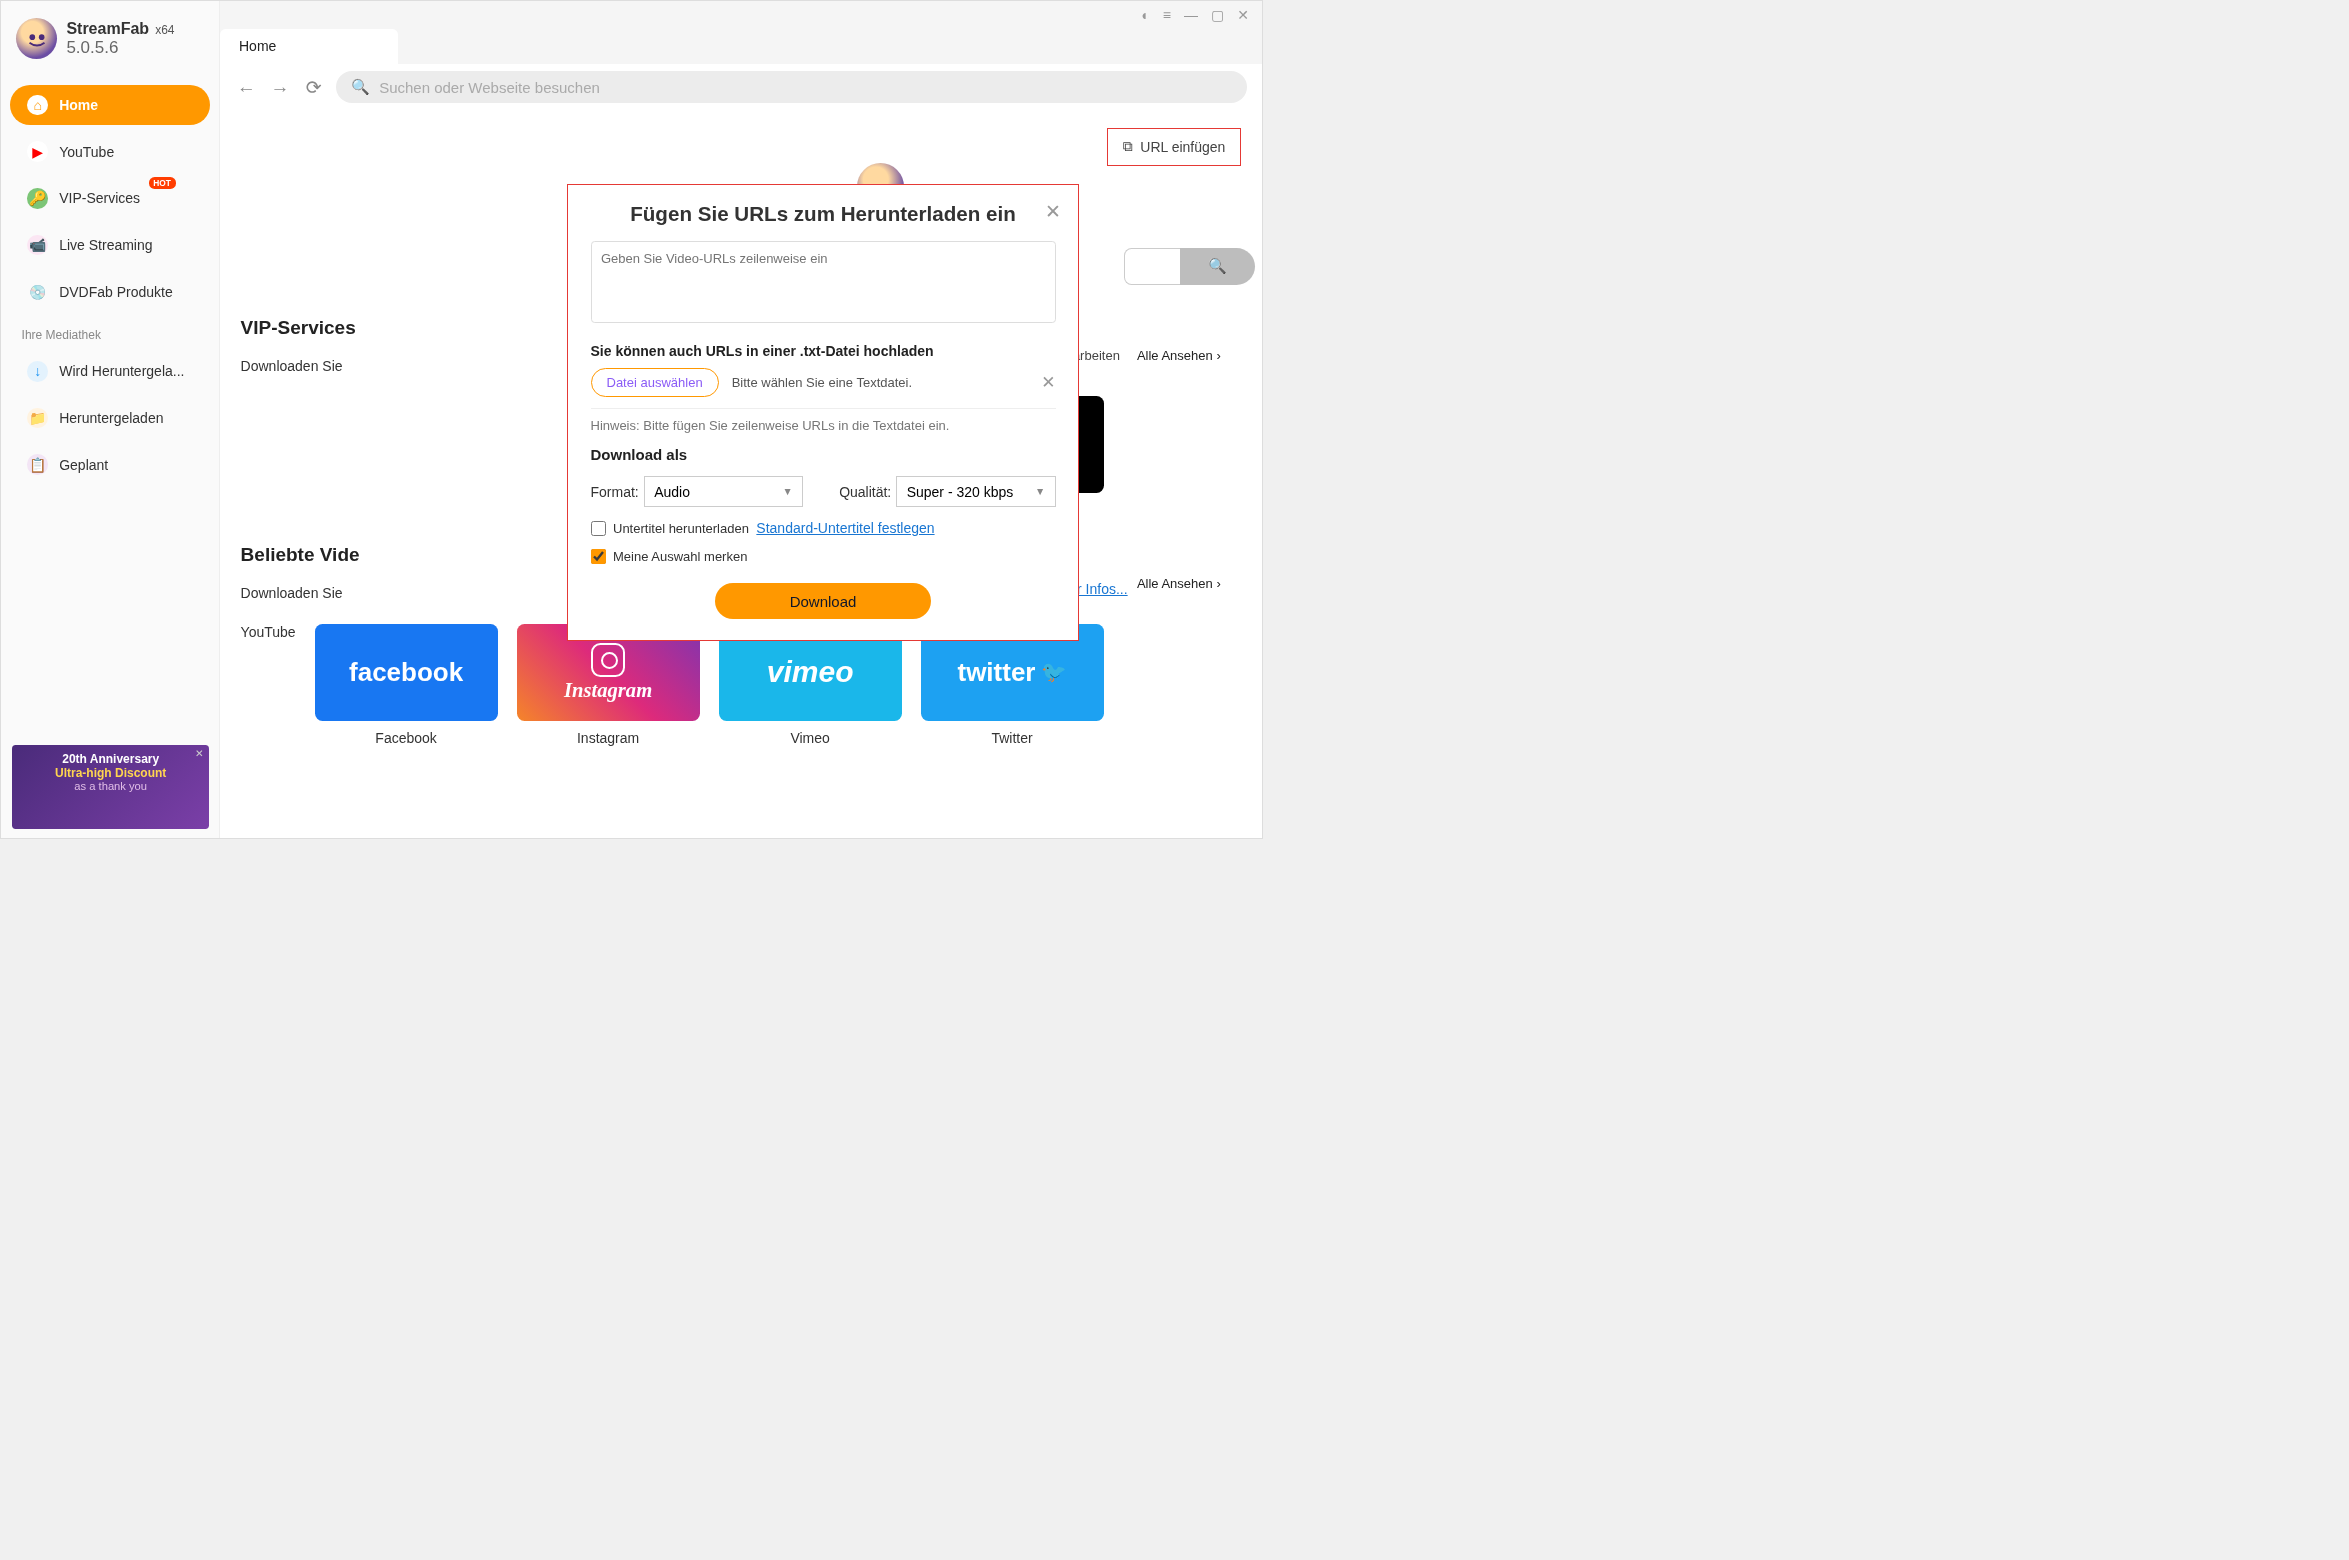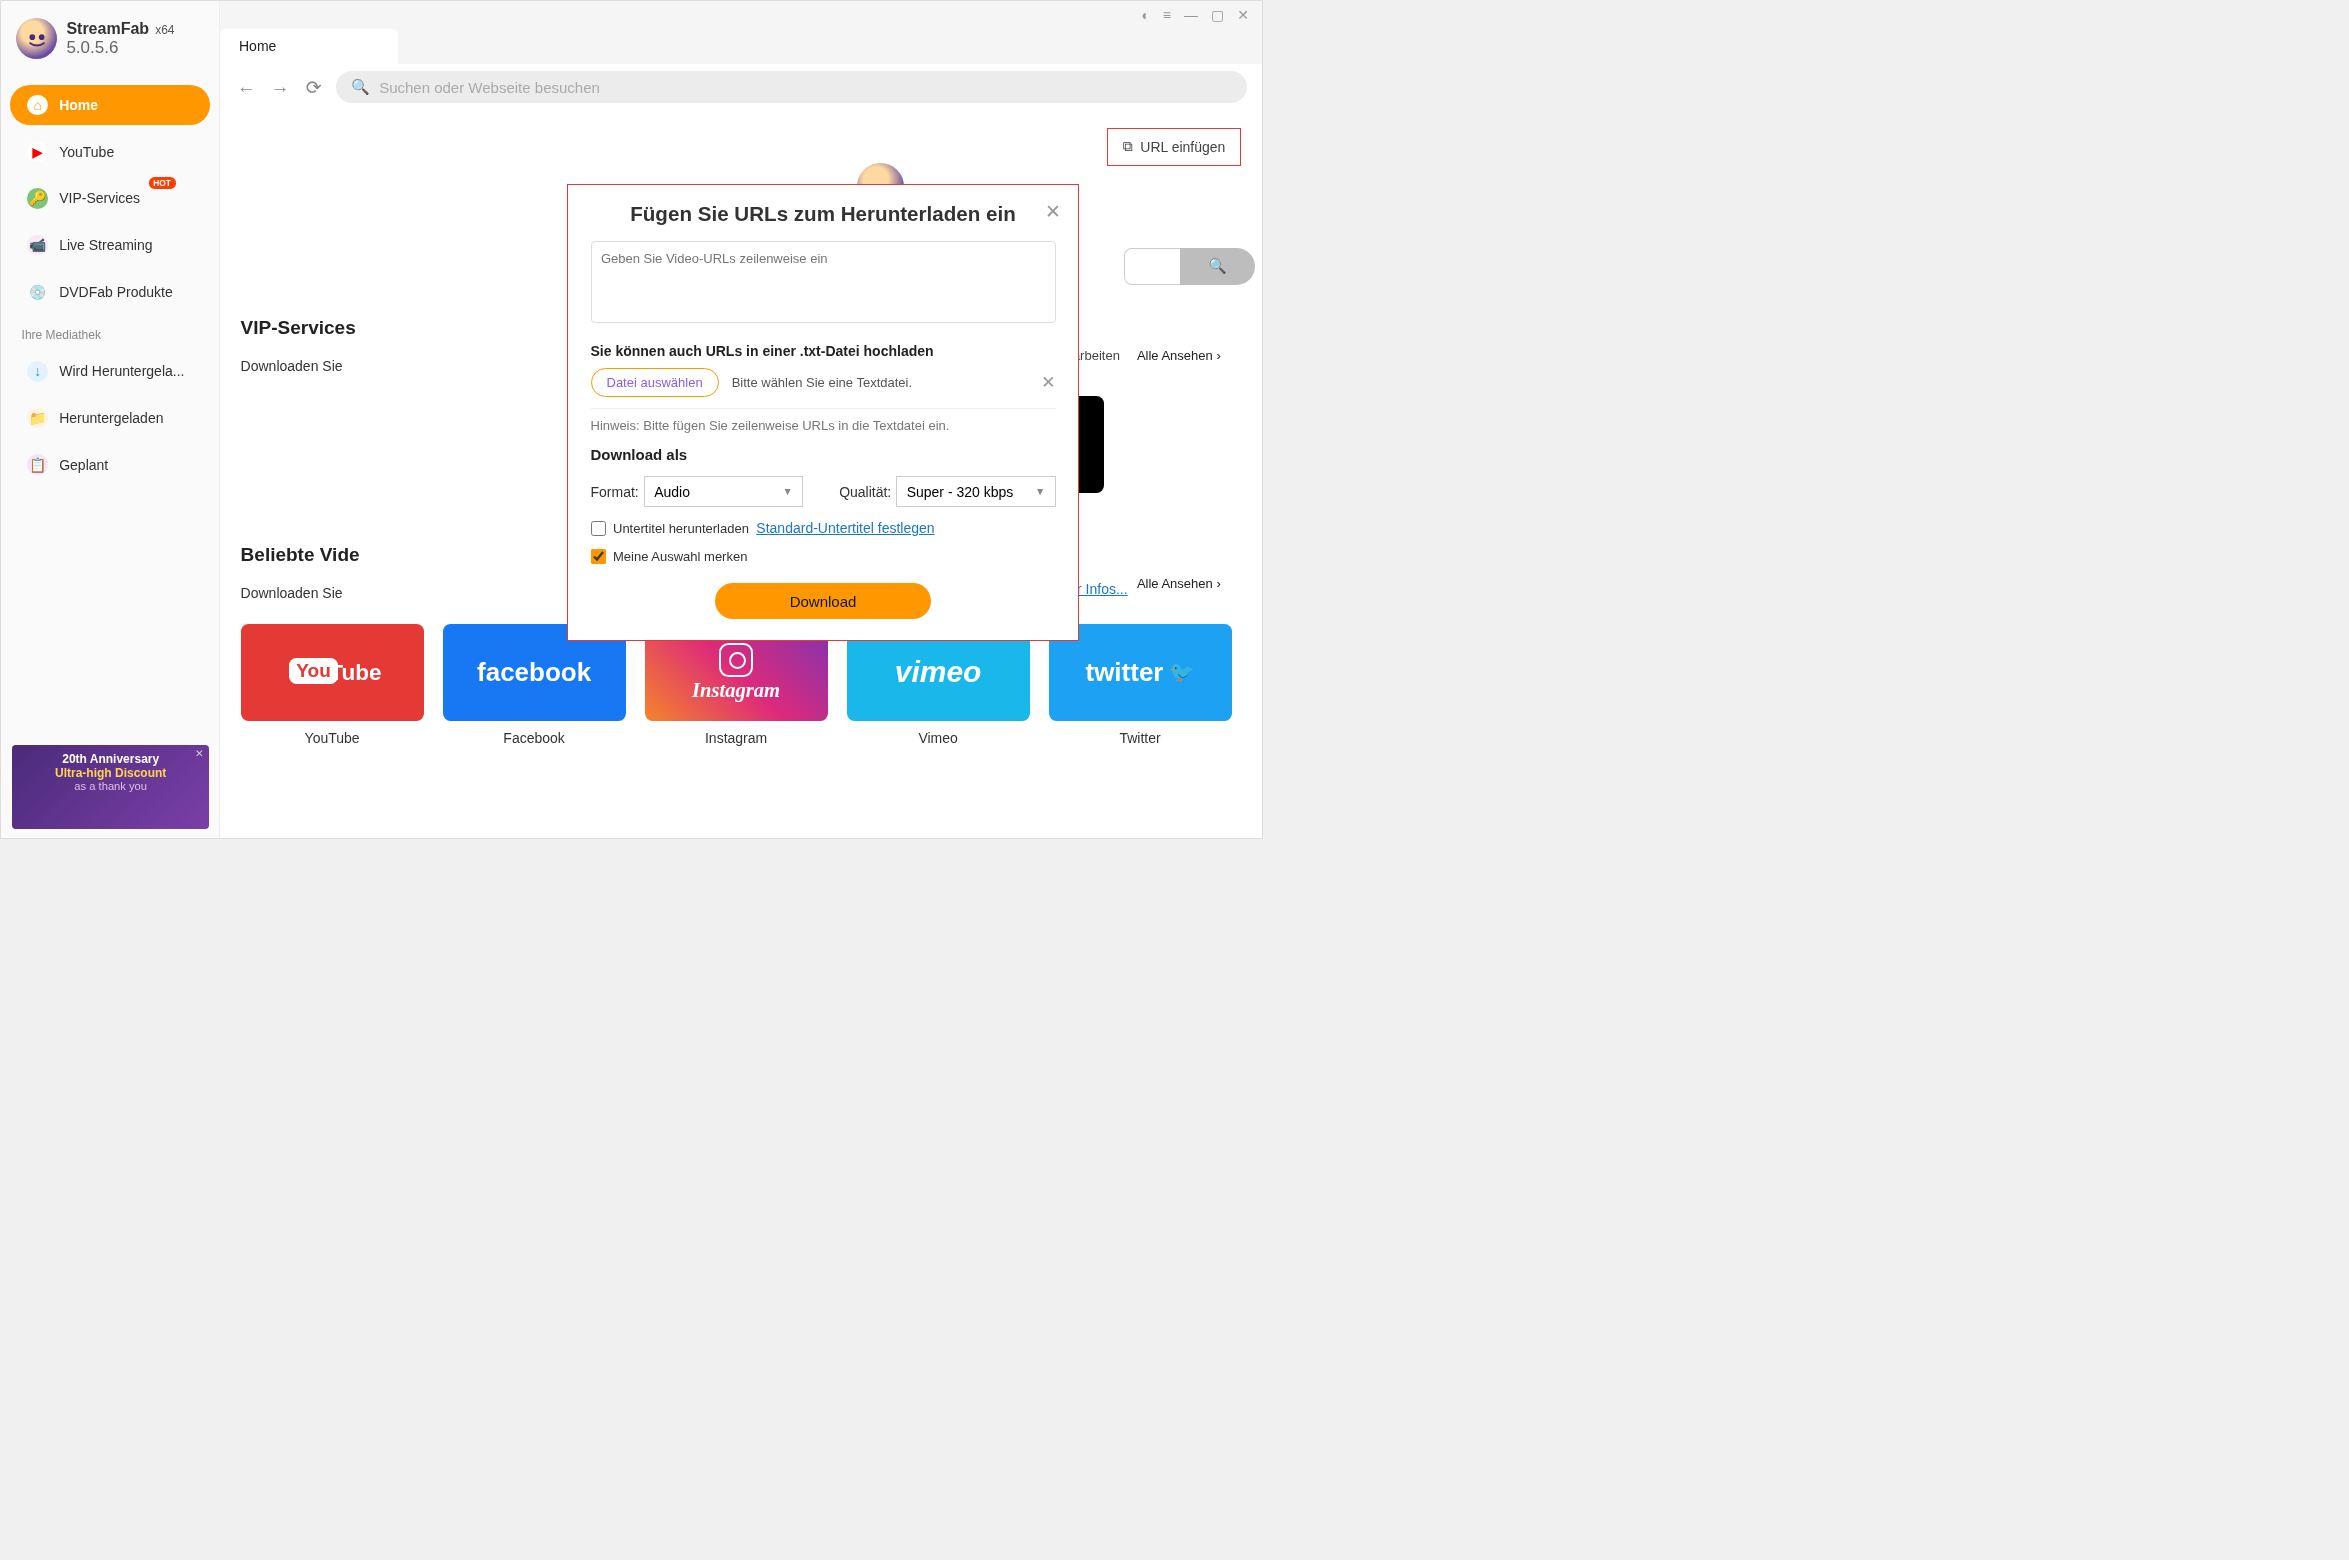--- a/index.html
+++ b/index.html
@@ -252,24 +252,20 @@
         <div class="row-actions" style="top:0;">
           <span class="viewall">
               <span>Alle Ansehen</span> 
               <span>›</span>
             </span>
         </div>
       </div>
 
       <div class="card-row">
         <div class="card">
-          <div class="tile tile-youtube">
-              <span class="yt">You</span>
-              <span class="tube">Tube</span>
-            </div>
           <span class="card-label">YouTube</span>
         </div>
         <div class="card">
           <div class="tile tile-facebook">facebook</div>
           <span class="card-label">Facebook</span>
         </div>
         <div class="card">
           <div class="tile tile-instagram">
               <div class="ig-icon"></div>
               <span class="ig-txt">Instagram</span>

